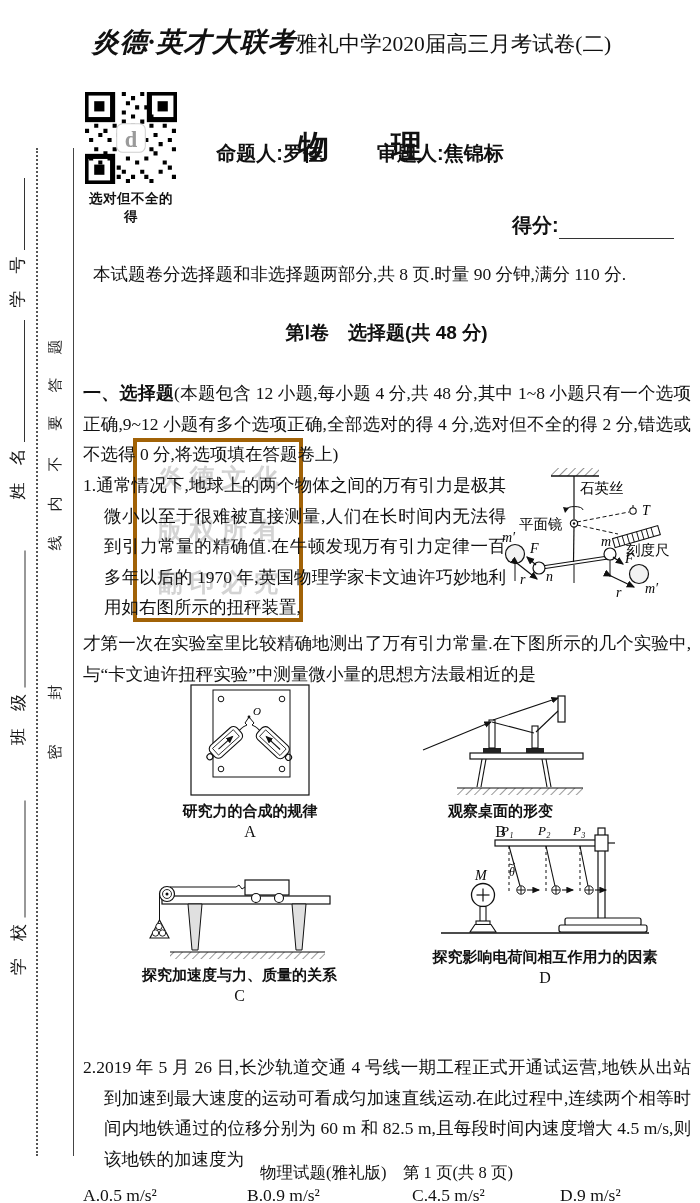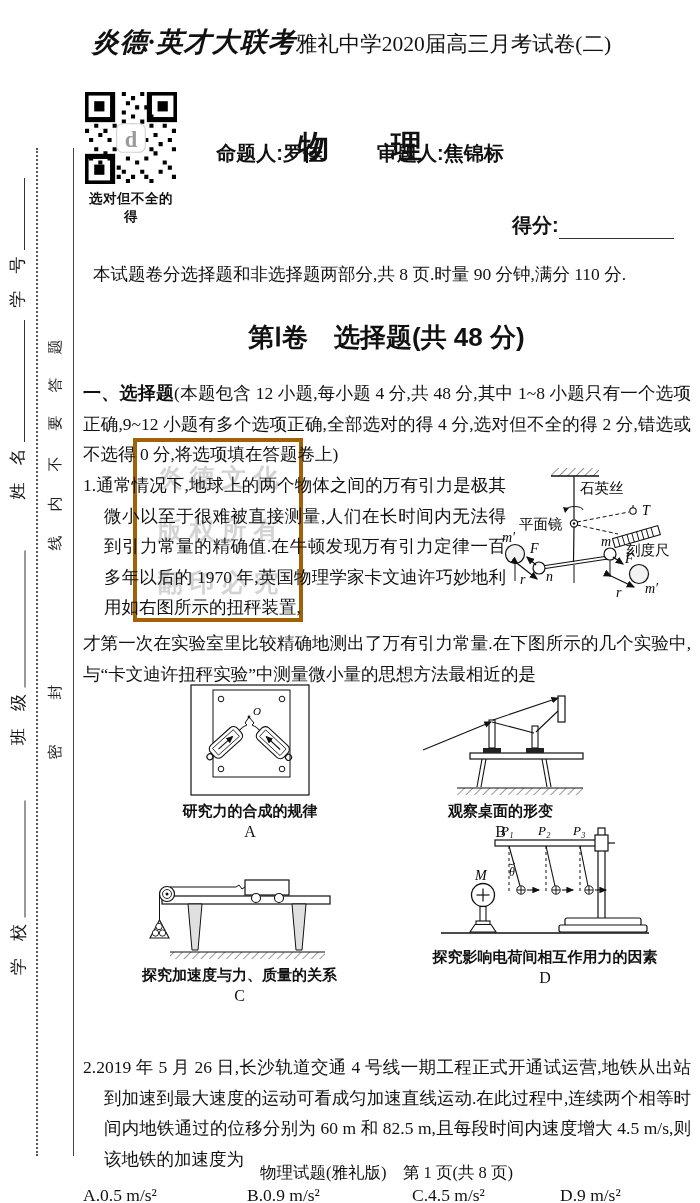--- a/index.html
+++ b/index.html
@@ -28,21 +28,21 @@
   .people{position:absolute;left:155px;top:140px;width:410px;display:flex;justify-content:center;
           gap:54px;font-family:"Liberation Sans",sans-serif;font-weight:bold;font-size:20px;z-index:1;}
   .qr-block{position:absolute;left:84px;top:92px;width:94px;text-align:center;z-index:1;}
   .qr-caption{font-family:"Liberation Sans",sans-serif;font-weight:bold;font-size:13.5px;margin-top:2px;letter-spacing:.5px;}
   .score{position:absolute;left:512px;top:212px;font-family:"Liberation Sans",sans-serif;
          font-weight:bold;font-size:20px;z-index:1;}
   .score .blank{display:inline-block;width:115px;border-bottom:1.6px solid #333;height:20px;vertical-align:bottom;}
   
   .notice{position:absolute;left:93px;top:262px;width:600px;font-size:17.5px;z-index:1;}
   .part1{position:absolute;left:83px;top:320px;width:607px;text-align:center;
-         font-family:"Liberation Sans",sans-serif;font-weight:bold;font-size:26px;z-index:1;}
+         font-family:"Liberation Sans",sans-serif;font-weight:bold;font-size:19px;z-index:1;}
   .sec1{position:absolute;left:83px;top:378px;width:608px;font-size:17.5px;line-height:30.5px;
         text-align:justify;z-index:1;}
   .sec1 .lead{font-family:"Liberation Sans",sans-serif;font-weight:bold;font-size:18px;}
   .q{position:absolute;left:83px;width:608px;font-size:17.5px;line-height:30.5px;text-align:justify;z-index:1;}
   .q1{top:470px;}
   .q2{top:1052px;}
   .hang{padding-left:21px;text-indent:-21px;}
   .q1-text1{width:402px;min-height:158px;}
   .q1-fig{position:absolute;right:-2px;top:-8px;}
   .opt-row{margin-top:6px;white-space:nowrap;}

